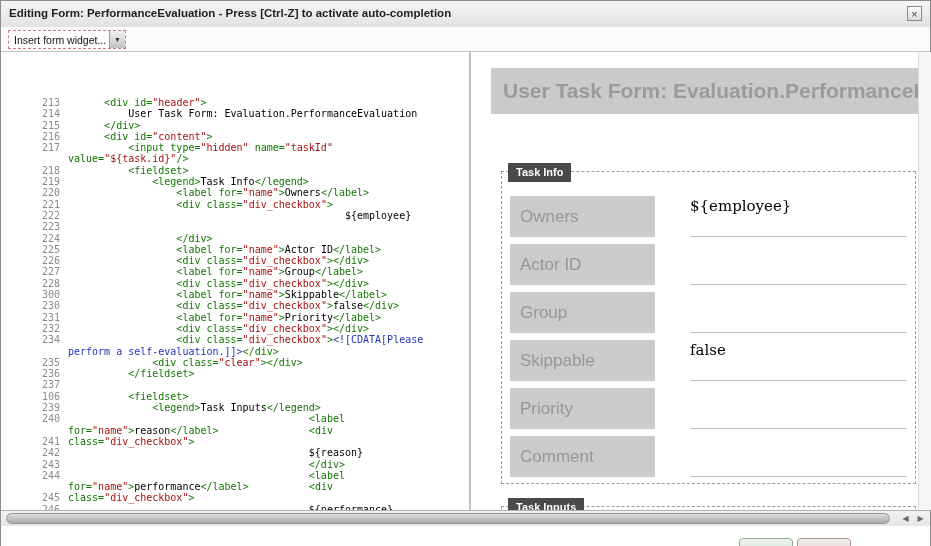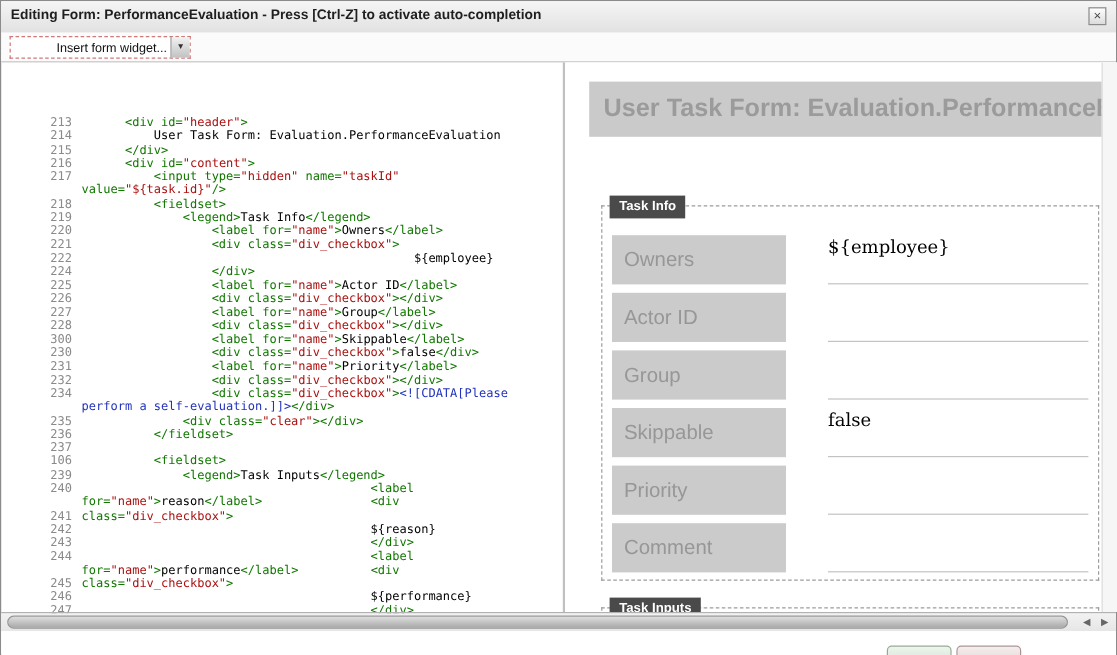--- a/index.html
+++ b/index.html
@@ -7,21 +7,21 @@
   .window { position:absolute; inset:0; width:931px; height:546px; border:1px solid #8b8b8b; background:#fff; }
 
   
   .titlebar { position:absolute; left:0; top:0; right:0; height:40px; background:linear-gradient(#f5f5f5,#d8d8d8); border-bottom:1px solid #a6a6a6; }
   .title { position:absolute; left:8px; top:6px; font-size:11.5px; font-weight:bold; color:#1f1f1f; white-space:nowrap; }
   .close-btn { position:absolute; right:8px; top:5px; width:15px; height:15px; border:1px solid #8a8a8a; background:linear-gradient(#fdfdfd,#dcdcdc); font-size:11px; line-height:12px; text-align:center; color:#444; padding:0; font-family:inherit; }
 
   
   .toolbar { position:absolute; left:0; top:26px; right:0; height:25px; background:#fbfbfb; border-bottom:1px solid #c6c6c6; }
   .combo { position:absolute; left:7px; top:3px; height:19px; display:flex; align-items:stretch; border:1px dashed #cc7a7a; background:#fff; }
-  .combo-text { width:100px; font-size:10.5px; color:#111; padding:3px 4px 0 5px; white-space:nowrap; overflow:hidden;margin-left:33px; }
+  .combo-text { width:100px; font-size:10.5px; color:#111; padding:3px 4px 0 5px; white-space:nowrap; overflow:hidden; }
   .combo-btn { width:16px; border-left:1px solid #9a9a9a; background:linear-gradient(#f2f2f2,#c2c2c2); font-size:7px; color:#333; display:flex; align-items:center; justify-content:center; }
 
   
   .main { position:absolute; left:0; top:51px; right:0; height:458px; }
   .editor { position:absolute; left:15px; top:0; width:468px; height:458px; background:#fff; overflow:hidden; padding-top:5px;margin-top:40px; }
   .crow { display:flex; height:11.3px; }
   .gut { flex:0 0 52px; text-align:right; padding-right:8px; font:10px/11.3px "DejaVu Sans Mono",monospace; }
   .code { white-space:pre; font:10px/11.3px "DejaVu Sans Mono",monospace; }
   .divider { position:absolute; left:468px; top:0; width:2px; height:458px; background:#c0c0c0; }
 
@@ -107,20 +107,24 @@
           </div>
           <div class="crow">
             <span class="gut" style="color: rgb(138, 138, 138);">221</span>
             <span class="code"><span style="color: rgb(17, 119, 0);">                  &lt;div class=</span><span style="color: rgb(170, 17, 17);">"div_checkbox"</span><span style="color: rgb(17, 119, 0);">&gt;</span></span>
           </div>
           <div class="crow">
             <span class="gut" style="color: rgb(138, 138, 138);">222</span>
             <span class="code"><span style="color: rgb(0, 0, 0);">                                              ${employee}</span></span>
           </div>
           <div class="crow">
+            <span class="gut" style="color: rgb(138, 138, 138);">223</span>
+            <span class="code"></span>
+          </div>
+          <div class="crow">
             <span class="gut" style="color: rgb(138, 138, 138);">224</span>
             <span class="code"><span style="color: rgb(17, 119, 0);">                  &lt;/div&gt;</span></span>
           </div>
           <div class="crow">
             <span class="gut" style="color: rgb(138, 138, 138);">225</span>
             <span class="code"><span style="color: rgb(17, 119, 0);">                  &lt;label for=</span><span style="color: rgb(170, 17, 17);">"name"</span><span style="color: rgb(17, 119, 0);">&gt;</span><span style="color: rgb(0, 0, 0);">Actor ID</span><span style="color: rgb(17, 119, 0);">&lt;/label&gt;</span></span>
           </div>
           <div class="crow">
             <span class="gut" style="color: rgb(138, 138, 138);">226</span>
             <span class="code"><span style="color: rgb(17, 119, 0);">                  &lt;div class=</span><span style="color: rgb(170, 17, 17);">"div_checkbox"</span><span style="color: rgb(17, 119, 0);">&gt;&lt;/div&gt;</span></span>

